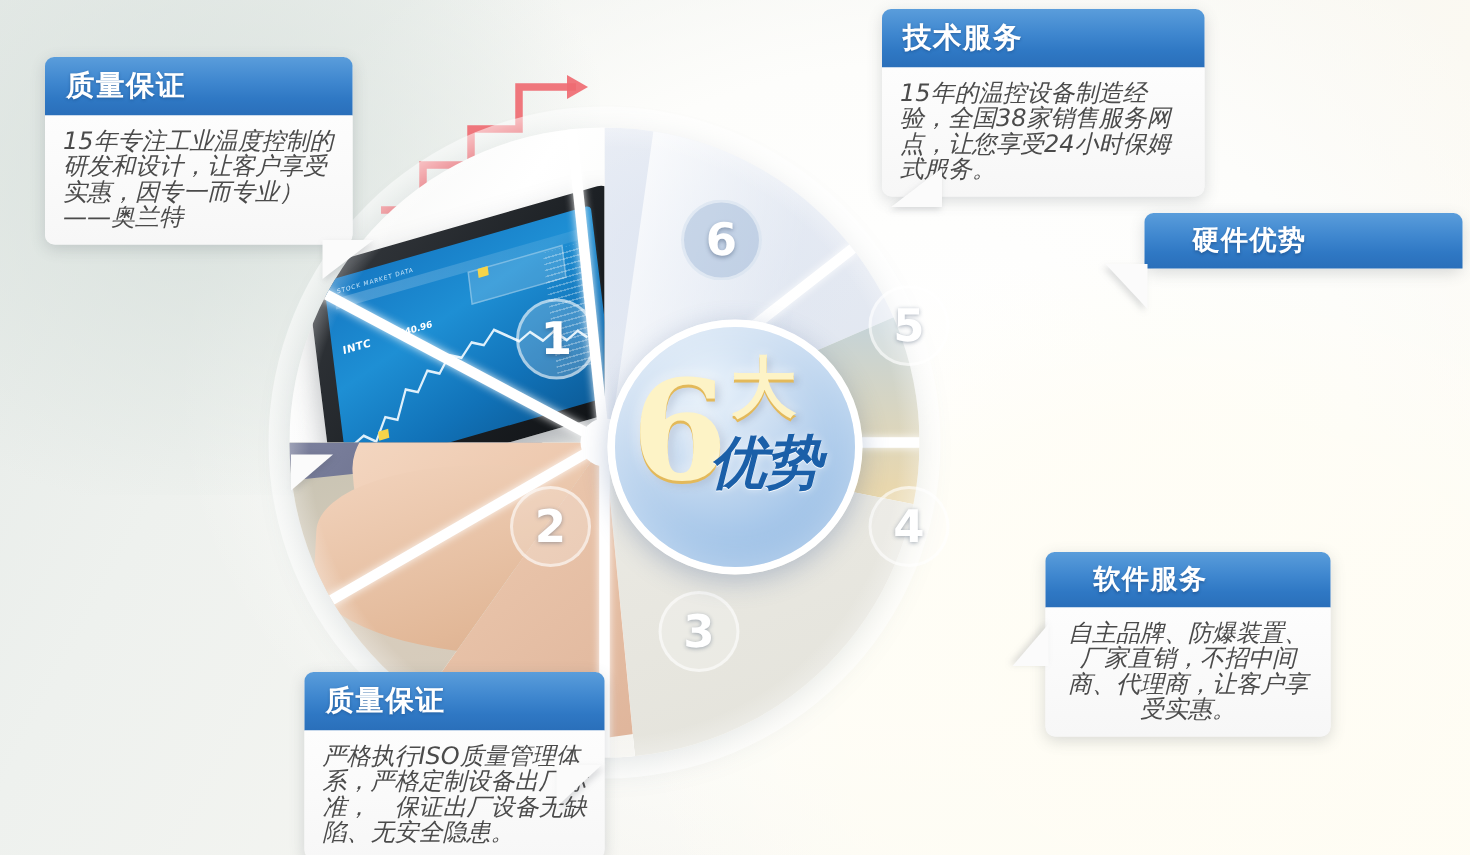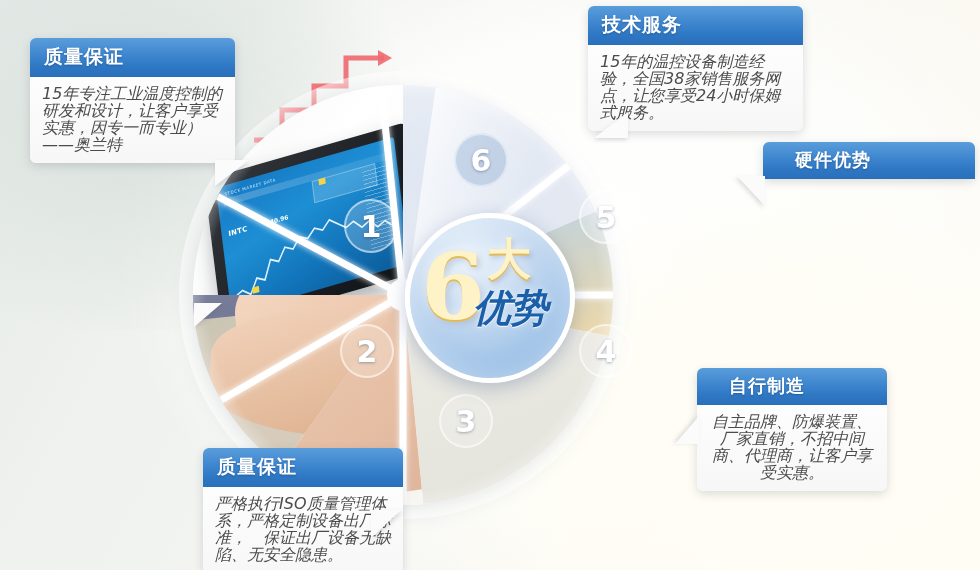--- a/index.html
+++ b/index.html
@@ -516,21 +516,21 @@
     <div class="card-body">15年的温控设备制造经验，全国38家销售服务网点，让您享受24小时保姆式服务。</div>
     <div class="tail tail-after"></div>
   </div>
 
   <div class="card" id="card-hard">
     <div class="card-head sm">硬件优势</div>
     <div class="tail tail-hard"></div>
   </div>
 
   <div class="card" id="card-soft">
-    <div class="card-head sm">自行制造</div>
+    <div class="card-head sm">软件服务</div>
     <div class="card-body center">自主品牌、防爆装置、厂家直销，不招中间商、代理商，让客户享受实惠。</div>
     <div class="tail tail-soft"></div>
   </div>
 
   <div class="card" id="card-qual">
     <div class="card-head">质量保证</div>
     <div class="card-body">严格执行ISO质量管理体系，严格定制设备出厂标准，　保证出厂设备无缺陷、无安全隐患。</div>
     <div class="tail tail-qual"></div>
   </div>
 

